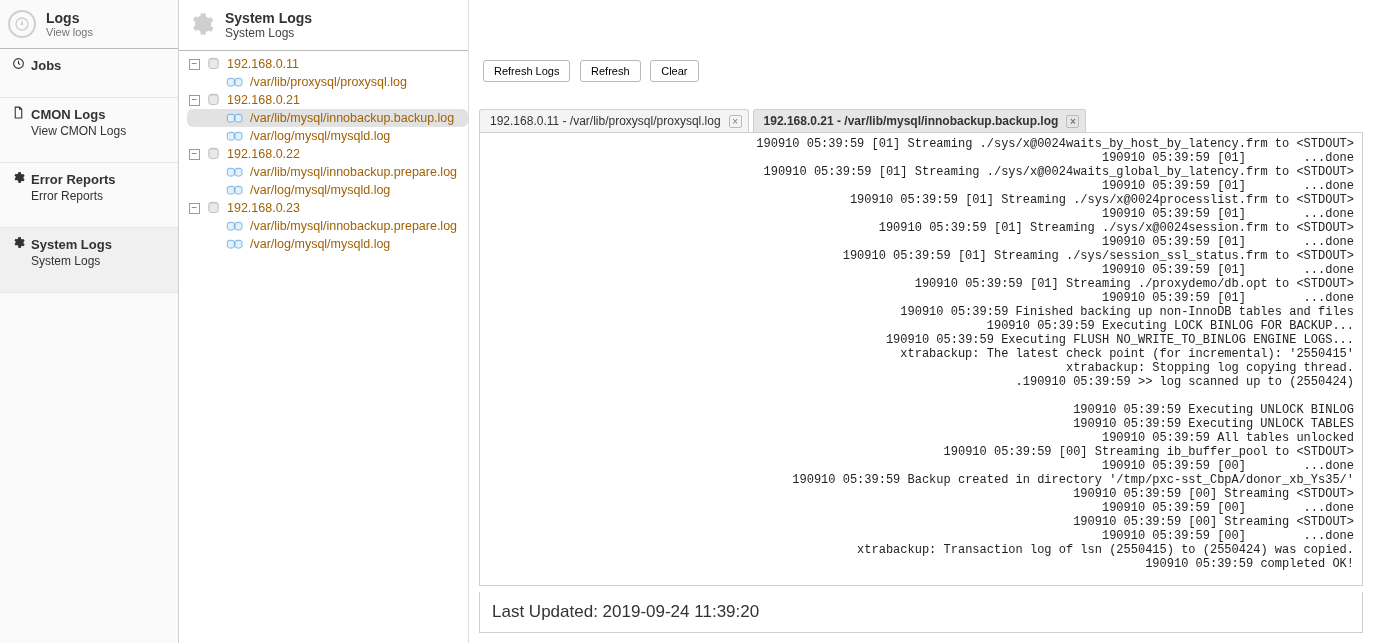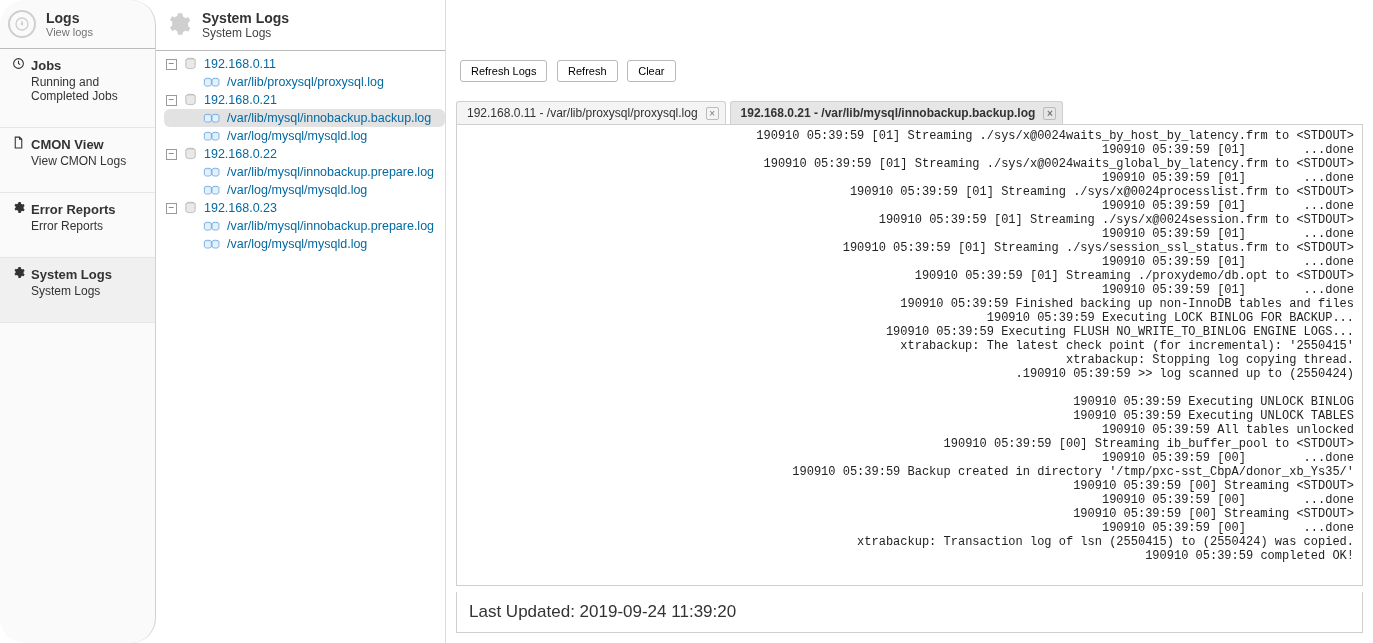--- a/index.html
+++ b/index.html
@@ -9,25 +9,24 @@
     color: #333;
     background: #fff;
     width: 1373px;
     height: 643px;
     overflow: hidden;
     display: flex;
   }
 
   
   .left-sidebar {
-    width: 156px;
+    width: 179px;
     border-right: 1px solid #d0d0d0;
     background: #fafafa;
     padding-top: 4px;
-    border-radius: 25px;
   }
   .left-header {
     display: flex;
     align-items: flex-start;
     padding: 6px 8px 10px 8px;
     border-bottom: 1px solid #bbb;
   }
   .left-header .icon-circle {
     width: 28px; height: 28px;
     border: 2px solid #cfcfcf; border-radius: 50%;
@@ -73,42 +72,42 @@
   .tree-node.level-1 { padding-left: 22px; }
   .tree-node.selected { background: #e2e2e2; border-radius: 6px; }
   .toggle {
     width: 11px; height: 11px; border: 1px solid #9a9a9a;
     display: flex; align-items:center; justify-content:center;
     font-size: 10px; line-height: 1; margin-right: 6px; color: #666;
   }
   .spacer-toggle { width: 11px; height: 11px; margin-right: 6px; }
   .icon-db { margin-right: 6px; display:inline-flex; }
   .icon-file { margin-right: 6px; display:inline-flex; }
-  .tree-label { color: #0369a1; }
+  .tree-label { color: #a16207; }
 
   
   .content {
     flex: 1;
     padding: 10px 10px 10px 10px;
     display: flex;
     flex-direction: column;
     overflow: hidden;
   }
   .action-bar { padding: 50px 0 10px 4px; }
   .btn {
     background: #fff;
     border: 1px solid #b8b8b8;
     border-radius: 3px;
     padding: 4px 10px;
     font-size: 11px;
     cursor: pointer;
     margin-right: 6px;
   }
 
-  .tabs { display: flex; gap: 4px; margin-top: 9px; }
+  .tabs { display: flex; gap: 4px; margin-top: 17px; }
   .tab {
     border: 1px solid #cfcfcf;
     border-bottom: none;
     background: #f4f4f4;
     border-radius: 3px 3px 0 0;
     padding: 4px 6px 4px 10px;
     font-size: 12px;
     display: flex; align-items: center;
     cursor: pointer;
   }
@@ -160,29 +159,28 @@
   </div>
   <div id="nav-list">
       <div class="nav-item">
         <div class="row1">
           <span><svg viewBox="0 0 24 24" fill="none" stroke="#333" stroke-width="2">
               <circle cx="12" cy="12" r="9"></circle>
               <path d="M12 7v5l3 2"></path>
             </svg></span>
           <span class="label">Jobs</span>
         </div>
-        <div class="desc">Running and Completed Jobs</div>
       </div>
       <div class="nav-item">
         <div class="row1">
           <span><svg viewBox="0 0 24 24" fill="none" stroke="#333" stroke-width="2">
               <path d="M6 2h8l4 4v16H6z"></path>
               <path d="M14 2v4h4"></path>
             </svg></span>
-          <span class="label">CMON View</span>
+          <span class="label">CMON Logs</span>
         </div>
         <div class="desc">View CMON Logs</div>
       </div>
       <div class="nav-item">
         <div class="row1">
           <span><svg viewBox="0 0 24 24" fill="#333">
               <path d="M12 8a4 4 0 100 8 4 4 0 000-8zm9.4 4c0-.4 0-.9-.1-1.3l2.1-1.6-2-3.5-2.5 1a7.5 7.5 0 00-2.2-1.3L16 2h-4l-.7 2.6a7.5 7.5 0 00-2.2 1.3l-2.5-1-2 3.5 2.1 1.6c-.1.4-.1.9-.1 1.3s0 .9.1 1.3l-2.1 1.6 2 3.5 2.5-1c.7.5 1.4 1 2.2 1.3L12 22h4l.7-2.6c.8-.3 1.5-.8 2.2-1.3l2.5 1 2-3.5-2.1-1.6c.1-.4.1-.9.1-1.3z"></path>
             </svg></span>
           <span class="label">Error Reports</span>
         </div>

